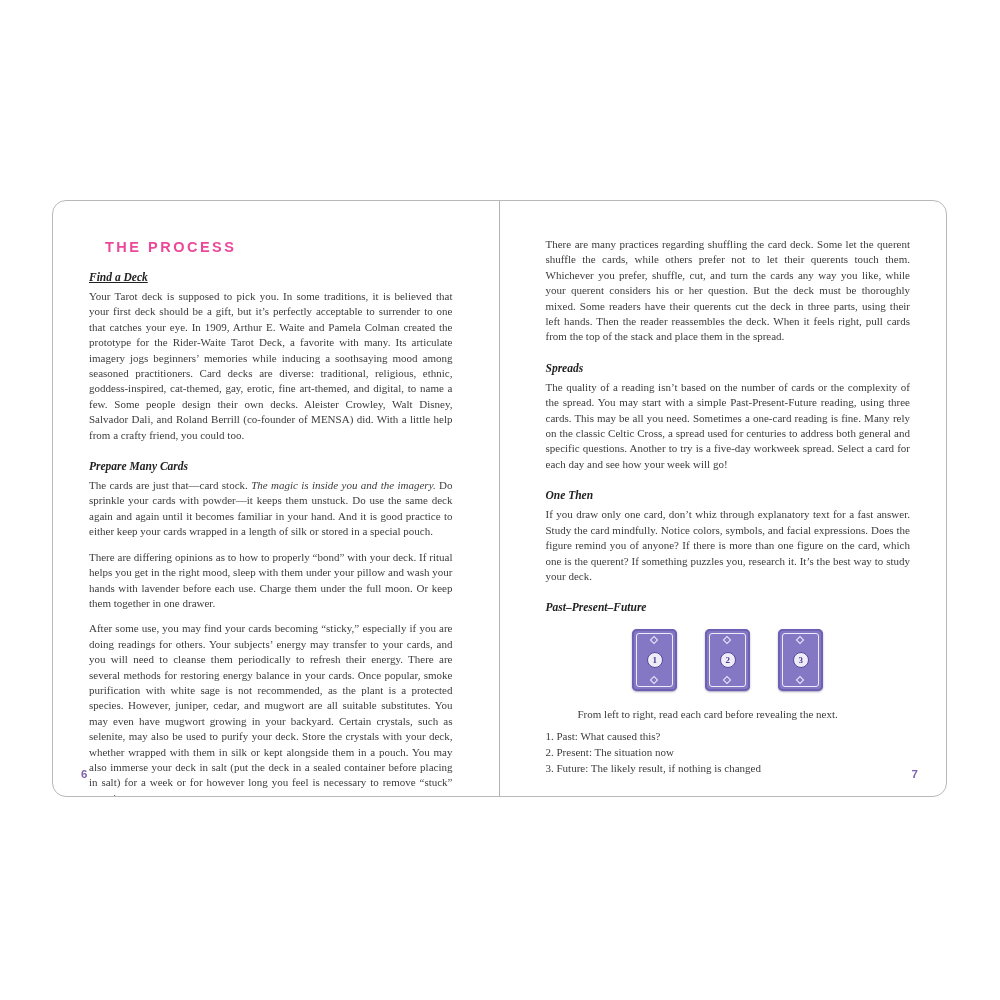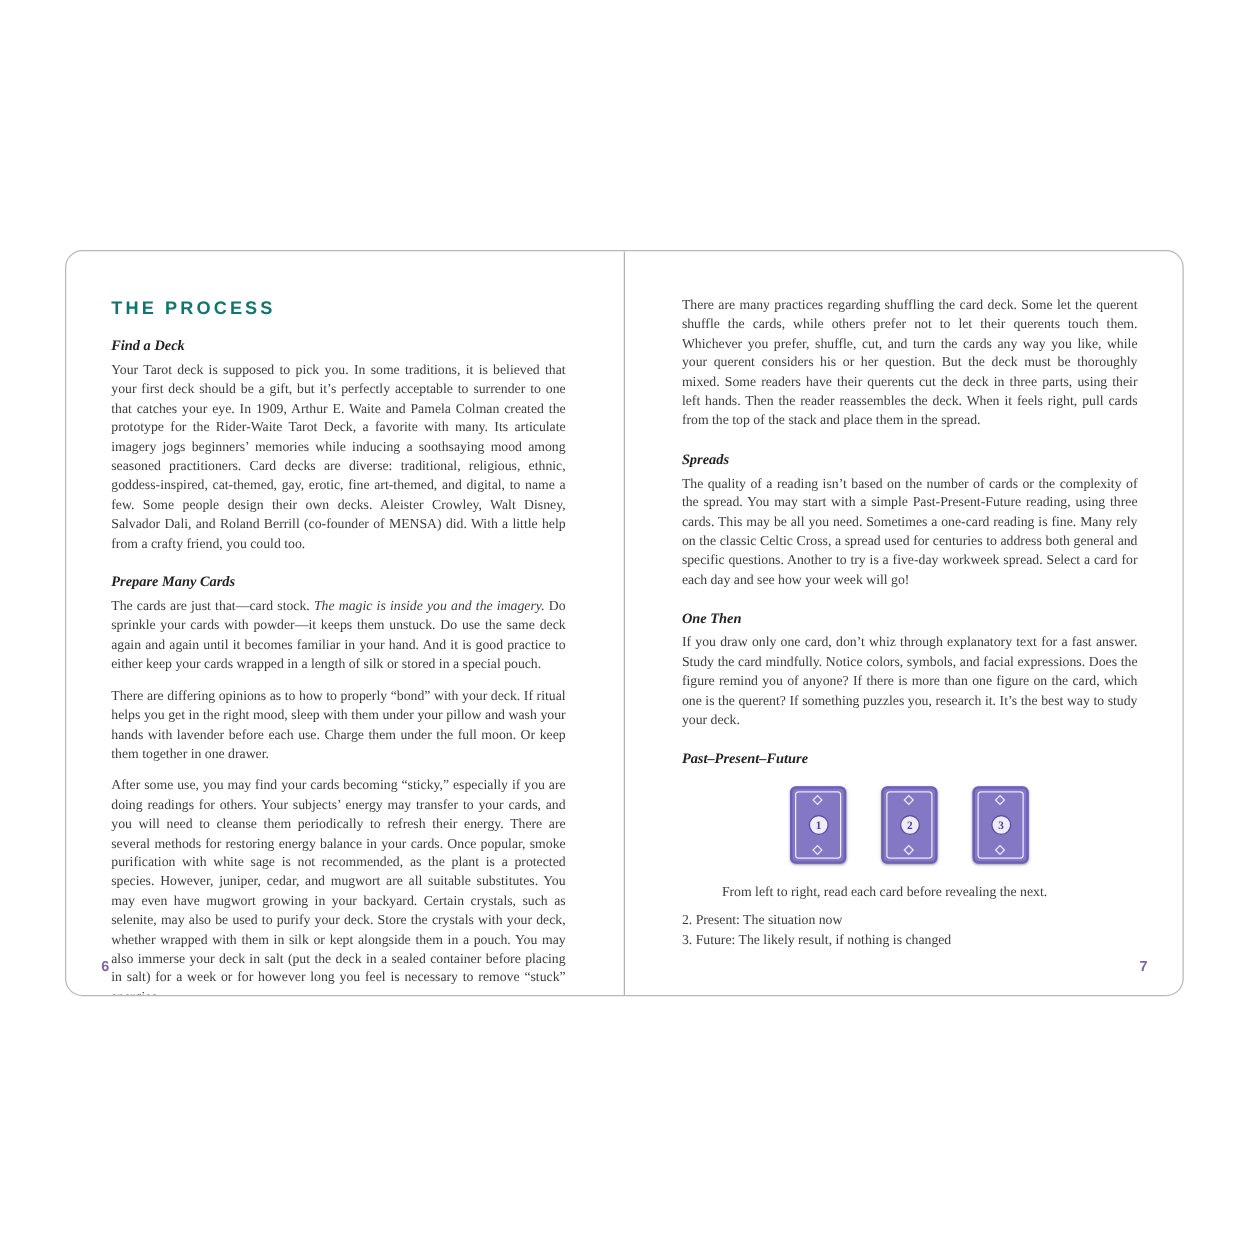--- a/index.html
+++ b/index.html
@@ -19,36 +19,36 @@
     border-radius: 14px;
     background: #ffffff;
     display: flex;
     overflow: hidden;
   }
   .page { width: 50%; position: relative; }
   .page.left  { border-right: 1px solid #b3b3b3; padding: 36px 46px 0 36px; }
   .page.right { padding: 36px 36px 0 46px; }
 
   .page-title {
-    margin: 2px 0 13px 0;
+    margin: 2px 0 13px 16px;
     font-family: "Liberation Sans", sans-serif;
     font-weight: bold;
     font-size: 14.5px;
     letter-spacing: 2.5px;
-    color: #0f766e;
+    color: #ec4899;
   }
   .subhead {
     margin: 17px 0 6px 0;
     font-size: 11.5px;
     font-weight: bold;
     font-style: italic;
     color: #222222;
   }
   .page .subhead.first { margin-top: 0; }
-  .page-title + .subhead { margin-top: 16px; }
+  .page-title + .subhead { margin-top: 16px; text-decoration: underline; }
 
   .body-text {
     margin: 0 0 10px 0;
     font-size: 11px;
     line-height: 15.4px;
     text-align: justify;
     color: #3c3c3c;
   }
 
   .cards-row {
@@ -155,20 +155,21 @@
       <div class="tarot-card">
         <div class="tarot-inner"></div>
         <div class="orn top"></div>
         <div class="orn bottom"></div>
         <div class="num-circle">3</div>
       </div>
     </div>
 
     <p class="body-text caption">From left to right, read each card before revealing the next.</p>
     <div class="ppf-list">
+      <div class="ppf-item">1. Past: What caused this?</div>
       <div class="ppf-item">2. Present: The situation now</div>
       <div class="ppf-item">3. Future: The likely result, if nothing is changed</div>
     </div>
 
     <div class="page-num right-num">7</div>
   </div>
 
 </div>
 
 </body></html>

